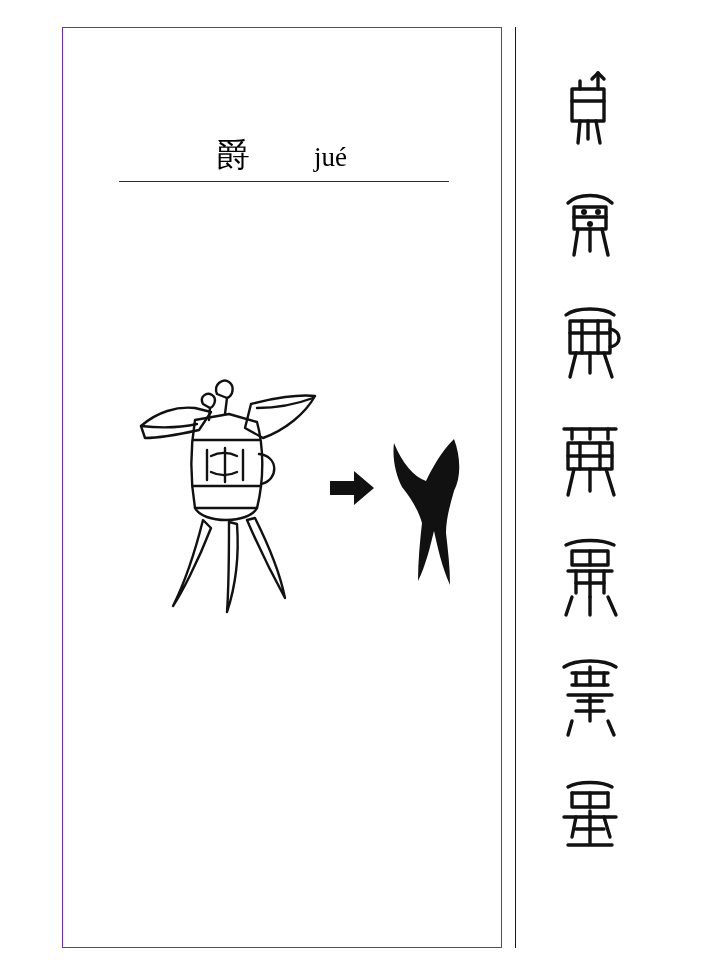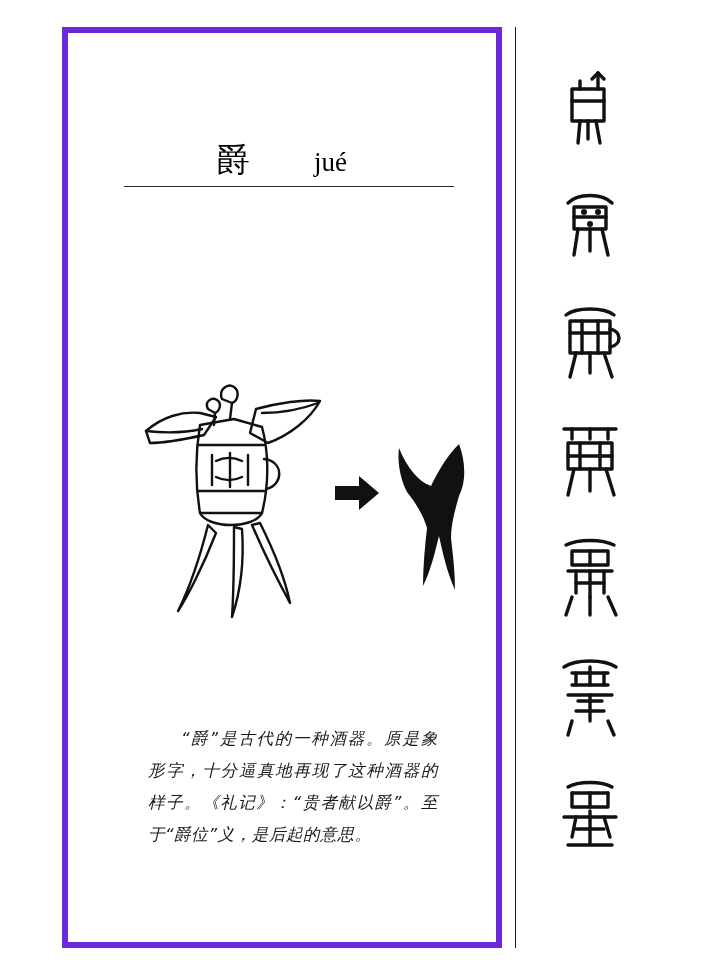--- a/index.html
+++ b/index.html
@@ -22,21 +22,21 @@
     background: #ffffff;
   }
 
   
   .main-panel {
     position: absolute;
     left: 62px;
     top: 27px;
     width: 440px;
     height: 921px;
-    border: 6px solid #6d28d9;
+    border: 1px solid #6d28d9;
     box-sizing: border-box;
     background: #ffffff;
   }
 
   .title-row {
     position: absolute;
     left: 0;
     top: 105px;
     width: 100%;
     text-align: center;
@@ -181,21 +181,20 @@
       <svg class="arrow-svg" width="48" height="40" viewBox="0 0 48 40">
         <path class="ink-fill" d="M2 13 L 26 13 L 26 3 L 46 20 L 26 37 L 26 27 L 2 27 Z"></path>
       </svg>
 
       <svg class="glyph-svg" width="90" height="170" viewBox="0 0 90 170">
         <path class="ink-fill" d="M6 10 C 14 30, 26 44, 38 48 C 44 36, 52 20, 66 6 C 72 22, 74 42, 66 58 C 62 72, 58 86, 58 100 C 60 118, 62 134, 62 152 C 54 134, 50 116, 46 98 C 42 114, 38 132, 30 148 C 30 128, 32 108, 34 90 C 30 76, 22 64, 14 54 C 8 42, 4 26, 6 10 Z"></path>
       </svg>
 
     </div>
 
-    <div class="body-text">“爵”是古代的一种酒器。原是象形字，十分逼真地再现了这种酒器的样子。《礼记》：“贵者献以爵”。至于“爵位”义，是后起的意思。</div>
 
   </div>
 
   <div class="script-panel">
     <div class="script-list">
 
       <div class="script-item">
         <svg width="96" height="96" viewBox="0 0 96 96">
           <path class="ink" d="M30 30 L 30 62 L 62 62 L 62 30 Z"></path>
           <path class="ink" d="M30 42 L 62 42"></path>

